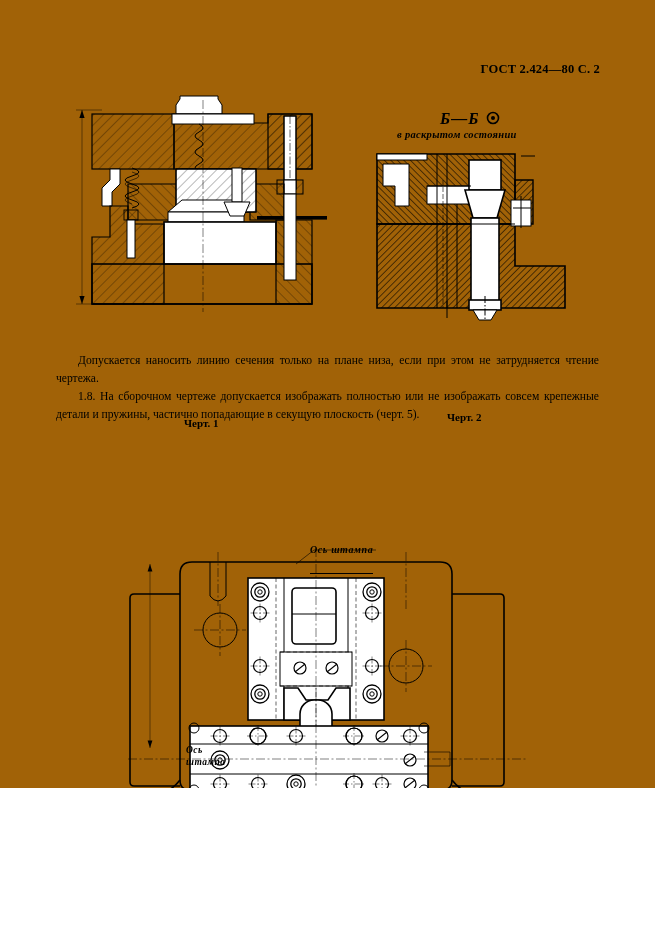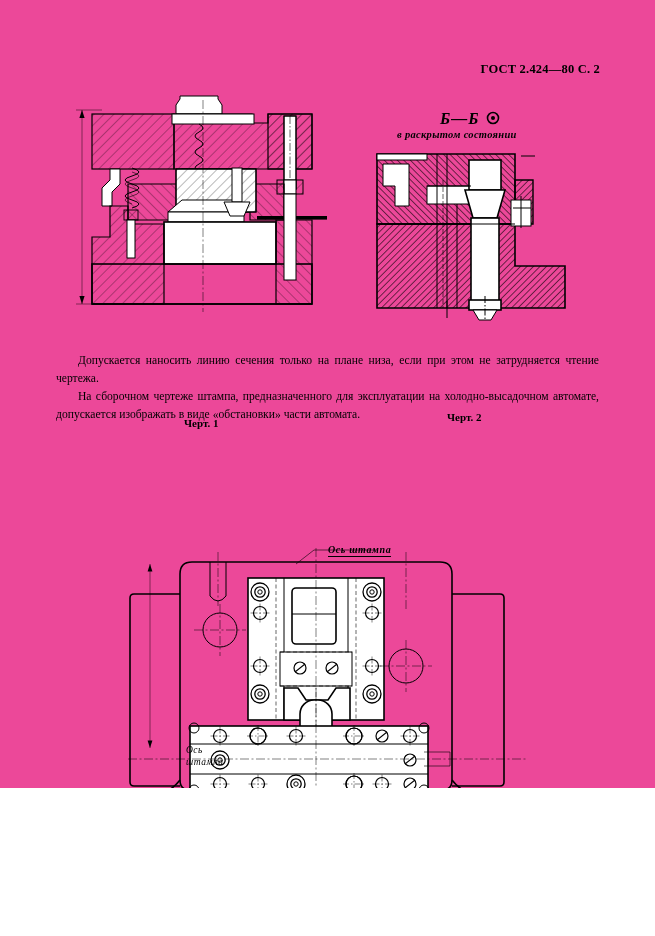--- a/index.html
+++ b/index.html
@@ -10,21 +10,21 @@
   }
   body {
     font-family: "Liberation Serif", "DejaVu Serif", serif;
     color: #000000;
   }
   .page {
     position: relative;
     width: 655px;
     height: 788px;
     margin: 0 auto;
-    background: #ec4899;
+    background: #a16207;
     overflow: hidden;
   }
 
   
   .page-header {
     position: absolute;
     top: 62px;
     right: 55px;
     font-size: 12.5px;
     font-weight: bold;
@@ -291,21 +291,21 @@
         </g>
       </svg>
     </div>
 
     <div class="cap cap-fig1">Черт. 1</div>
     <div class="cap cap-fig2">Черт. 2</div>
   </div>
 
   <div class="body-text">
     <p>Допускается наносить линию сечения только на плане низа, если при этом не затрудняется чтение чертежа.</p>
-    <p>На сборочном чертеже штампа, предназначенного для эксплуатации на холодно-высадочном автомате, допускается изображать в виде «обстановки» части автомата.</p>
+    <p>1.8. На сборочном чертеже допускается изображать полностью или не изображать совсем крепежные детали и пружины, частично попадающие в секущую плоскость (черт. 5).</p>
   </div>
 
   <div class="fig3-wrap">
     <svg width="400" height="268" viewBox="0 0 400 268">
       <defs>
         <g id="boltA">
           <circle r="9" fill="none" stroke="#000" stroke-width="1.3"></circle>
           <circle r="5.2" fill="none" stroke="#000" stroke-width="1.3"></circle>
           <circle r="2.2" fill="none" stroke="#000" stroke-width="1"></circle>
         </g>
@@ -484,23 +484,23 @@
       </g>
 
       <g>
         <path class="ln thin" fill="none" d="M168 16 L186 2 L248 2"></path>
       </g>
 
       <line class="ln centerln" x1="188" y1="0" x2="188" y2="252"></line>
     </svg>
 
     <div style="position:absolute; left:182px; top:-4px; font-style:italic; font-weight:bold;
-                font-size:10px; letter-spacing:0.6px; border-bottom:1.1px solid #000; padding-bottom:1px;margin-left:18px;">Ось штампа</div>
-
-    <div style="position:absolute; left:58px; top:196px; font-style:italic; font-weight:normal;
+                font-size:10px; letter-spacing:0.6px; border-bottom:1.1px solid #000; padding-bottom:18px;">Ось штампа</div>
+
+    <div style="position:absolute; left:58px; top:196px; font-style:italic; font-weight:bold;
                 font-size:9.5px; letter-spacing:0.5px; line-height:12px;">
       <div>Ось</div>
       <div>штампа</div>
     </div>
   </div>
 
   <div class="cap cap-fig3">Черт. 3</div>
 
   <div class="page-number">15</div>
 

